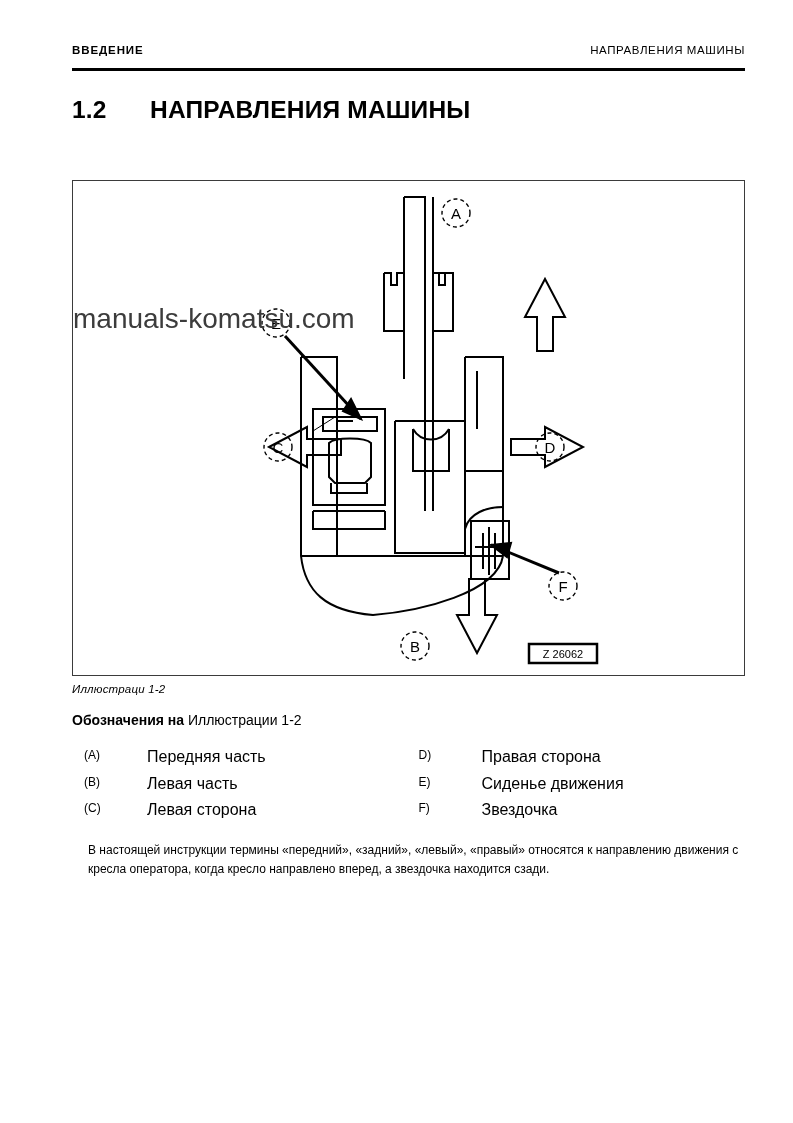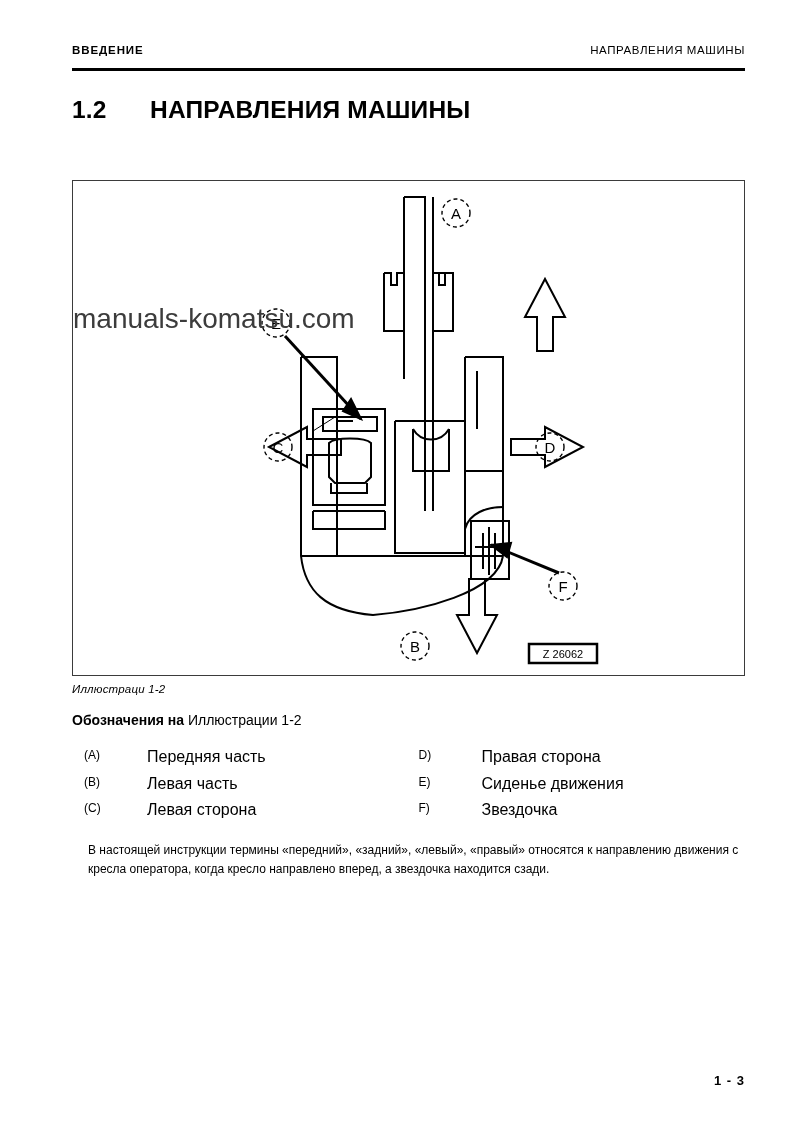--- a/index.html
+++ b/index.html
@@ -344,15 +344,14 @@
       <div class="legend-cell right">
         <span class="legend-key">F)</span>
         <span class="legend-val">Звездочка</span>
       </div>
     </div>
 
   </div>
 
   <div class="body-note">В настоящей инструкции термины «передний», «задний», «левый», «правый» относятся к направлению движения с кресла оператора, когда кресло направлено вперед, а звездочка находится сзади.</div>
 
-  <div class="footer-page">1 - 3</div>
 
 </div>
 
 </body></html>

